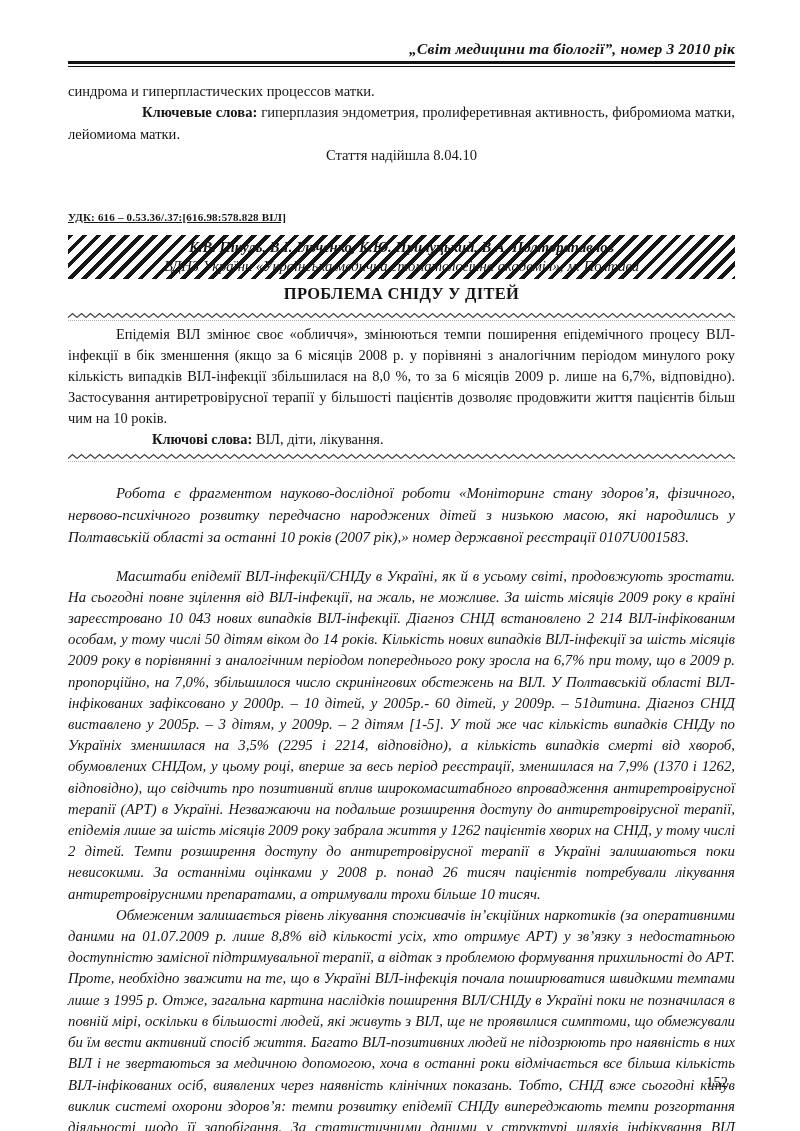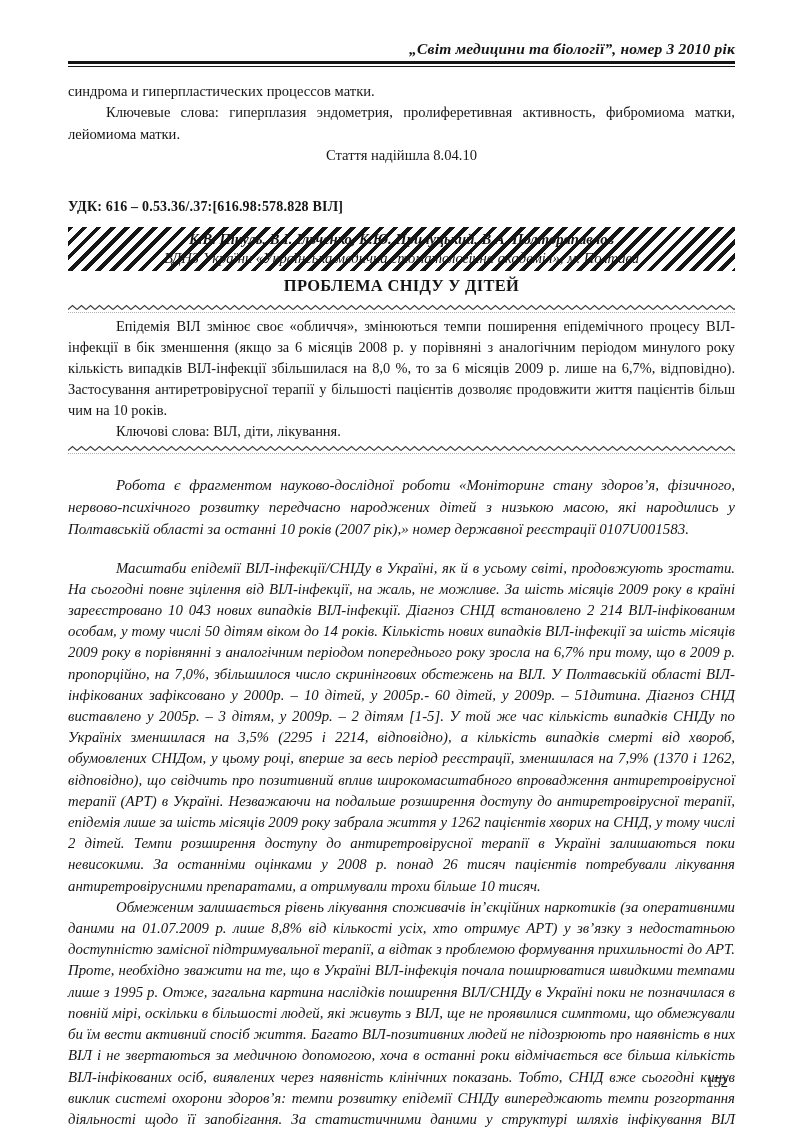--- a/index.html
+++ b/index.html
@@ -18,24 +18,24 @@
 
   .journal-header{
     font-size:15.5px;font-weight:bold;font-style:italic;
     text-align:right;letter-spacing:.2px;
   }
   .double-rule{margin-top:3px;height:2px;border-top:3px solid #151515;border-bottom:1px solid #151515;}
 
   .two-col{display:flex;margin-top:14px;font-size:14.6px;line-height:21.4px;}
   .col{flex:1;min-width:0;}
   .kw{text-indent:38px;text-align:justify;}
-  .kwl{font-weight:normal;}
+  .kwl{font-weight:bold;margin-left:36px;}
   .received{text-align:center;}
 
-  .udk{margin-top:32px;font-weight:bold;font-size:14px;letter-spacing:.2px;}
+  .udk{margin-top:44px;font-weight:bold;font-size:11px;letter-spacing:.2px;text-decoration:underline;}
 
   .banner{position:relative;margin-top:12px;text-align:center;padding:3px 2px;}
   .banner .authors{font-size:14.6px;font-weight:bold;font-style:italic;line-height:19px;}
   .banner .affiliation{font-size:14.6px;font-style:italic;line-height:19px;}
   .banner::after{
     content:"";position:absolute;inset:0;
     background:repeating-linear-gradient(135deg,#161616 0px,#161616 4px,rgba(0,0,0,0) 4px,rgba(0,0,0,0) 10px);
   }
 
   .title{margin:5px 0 8px;text-align:center;font-size:16.5px;font-weight:bold;letter-spacing:.3px;}

